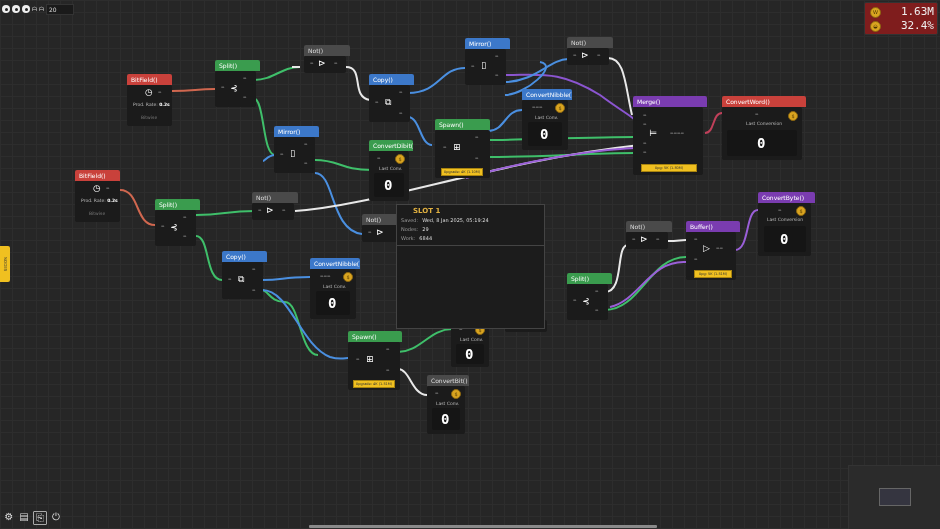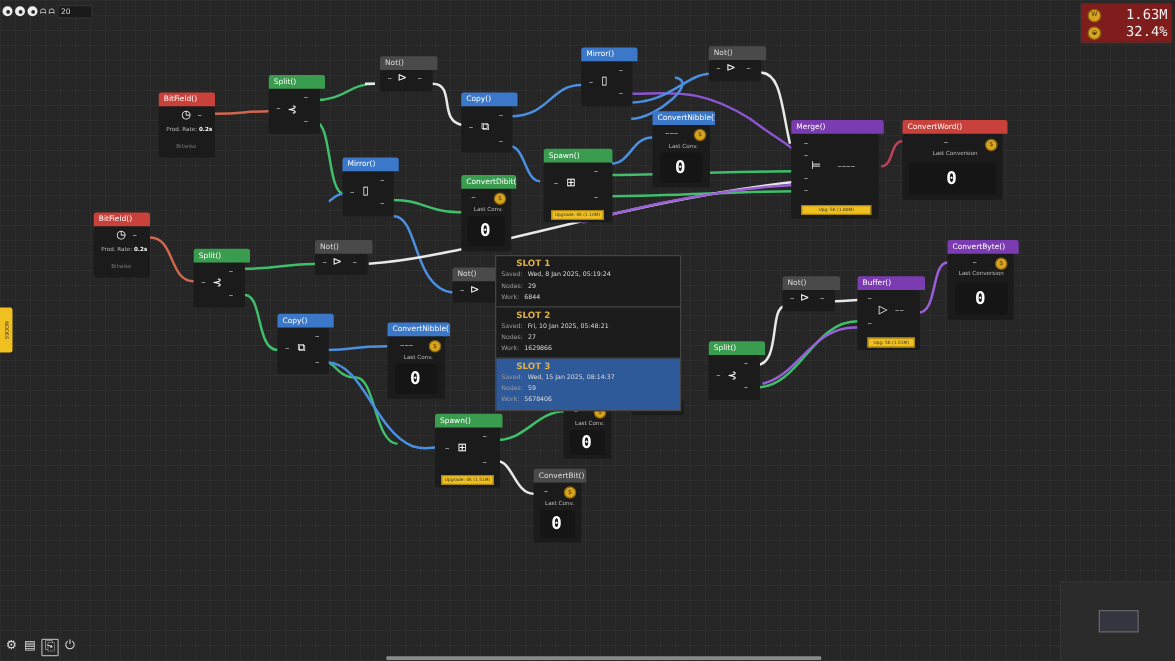--- a/index.html
+++ b/index.html
@@ -325,32 +325,20 @@
 </div>
 <div class="node" style="left:505px;top:320px;width:42px;height:12px;"></div>
 
 <div class="slots">
   <div class="slot" style="top:0;">
     <span class="slot-title">SLOT 1</span>
     <div class="slot-line" style="top:12px;"><b style="font-weight:normal">Saved:</b><span>Wed, 8 Jan 2025, 05:19:24</span></div>
     <div class="slot-line" style="top:21px;"><b style="font-weight:normal">Nodes:</b><span>29</span></div>
     <div class="slot-line" style="top:30px;"><b style="font-weight:normal">Work:</b><span>6844</span></div>
   </div>
-  <div class="slot" style="top:41px;">
-    <span class="slot-title">SLOT 2</span>
-    <div class="slot-line" style="top:12px;"><b style="font-weight:normal">Saved:</b><span>Fri, 10 Jan 2025, 05:48:21</span></div>
-    <div class="slot-line" style="top:21px;"><b style="font-weight:normal">Nodes:</b><span>27</span></div>
-    <div class="slot-line" style="top:30px;"><b style="font-weight:normal">Work:</b><span>1629866</span></div>
-  </div>
-  <div class="slot sel" style="top:82px;height:41px;border-bottom:none;">
-    <span class="slot-title">SLOT 3</span>
-    <div class="slot-line" style="top:12px;"><b style="font-weight:normal">Saved:</b><span>Wed, 15 Jan 2025, 08:14:37</span></div>
-    <div class="slot-line" style="top:21px;"><b style="font-weight:normal">Nodes:</b><span>59</span></div>
-    <div class="slot-line" style="top:30px;"><b style="font-weight:normal">Work:</b><span>5678406</span></div>
-  </div>
 </div>
 
 <div class="bottom-icons">
   <span class="bicon">⚙</span>
   <span class="bicon">▤</span>
   <span class="bicon active">⎘</span>
   <span class="bicon">⏻</span>
 </div>
 
 <div class="minimap">

